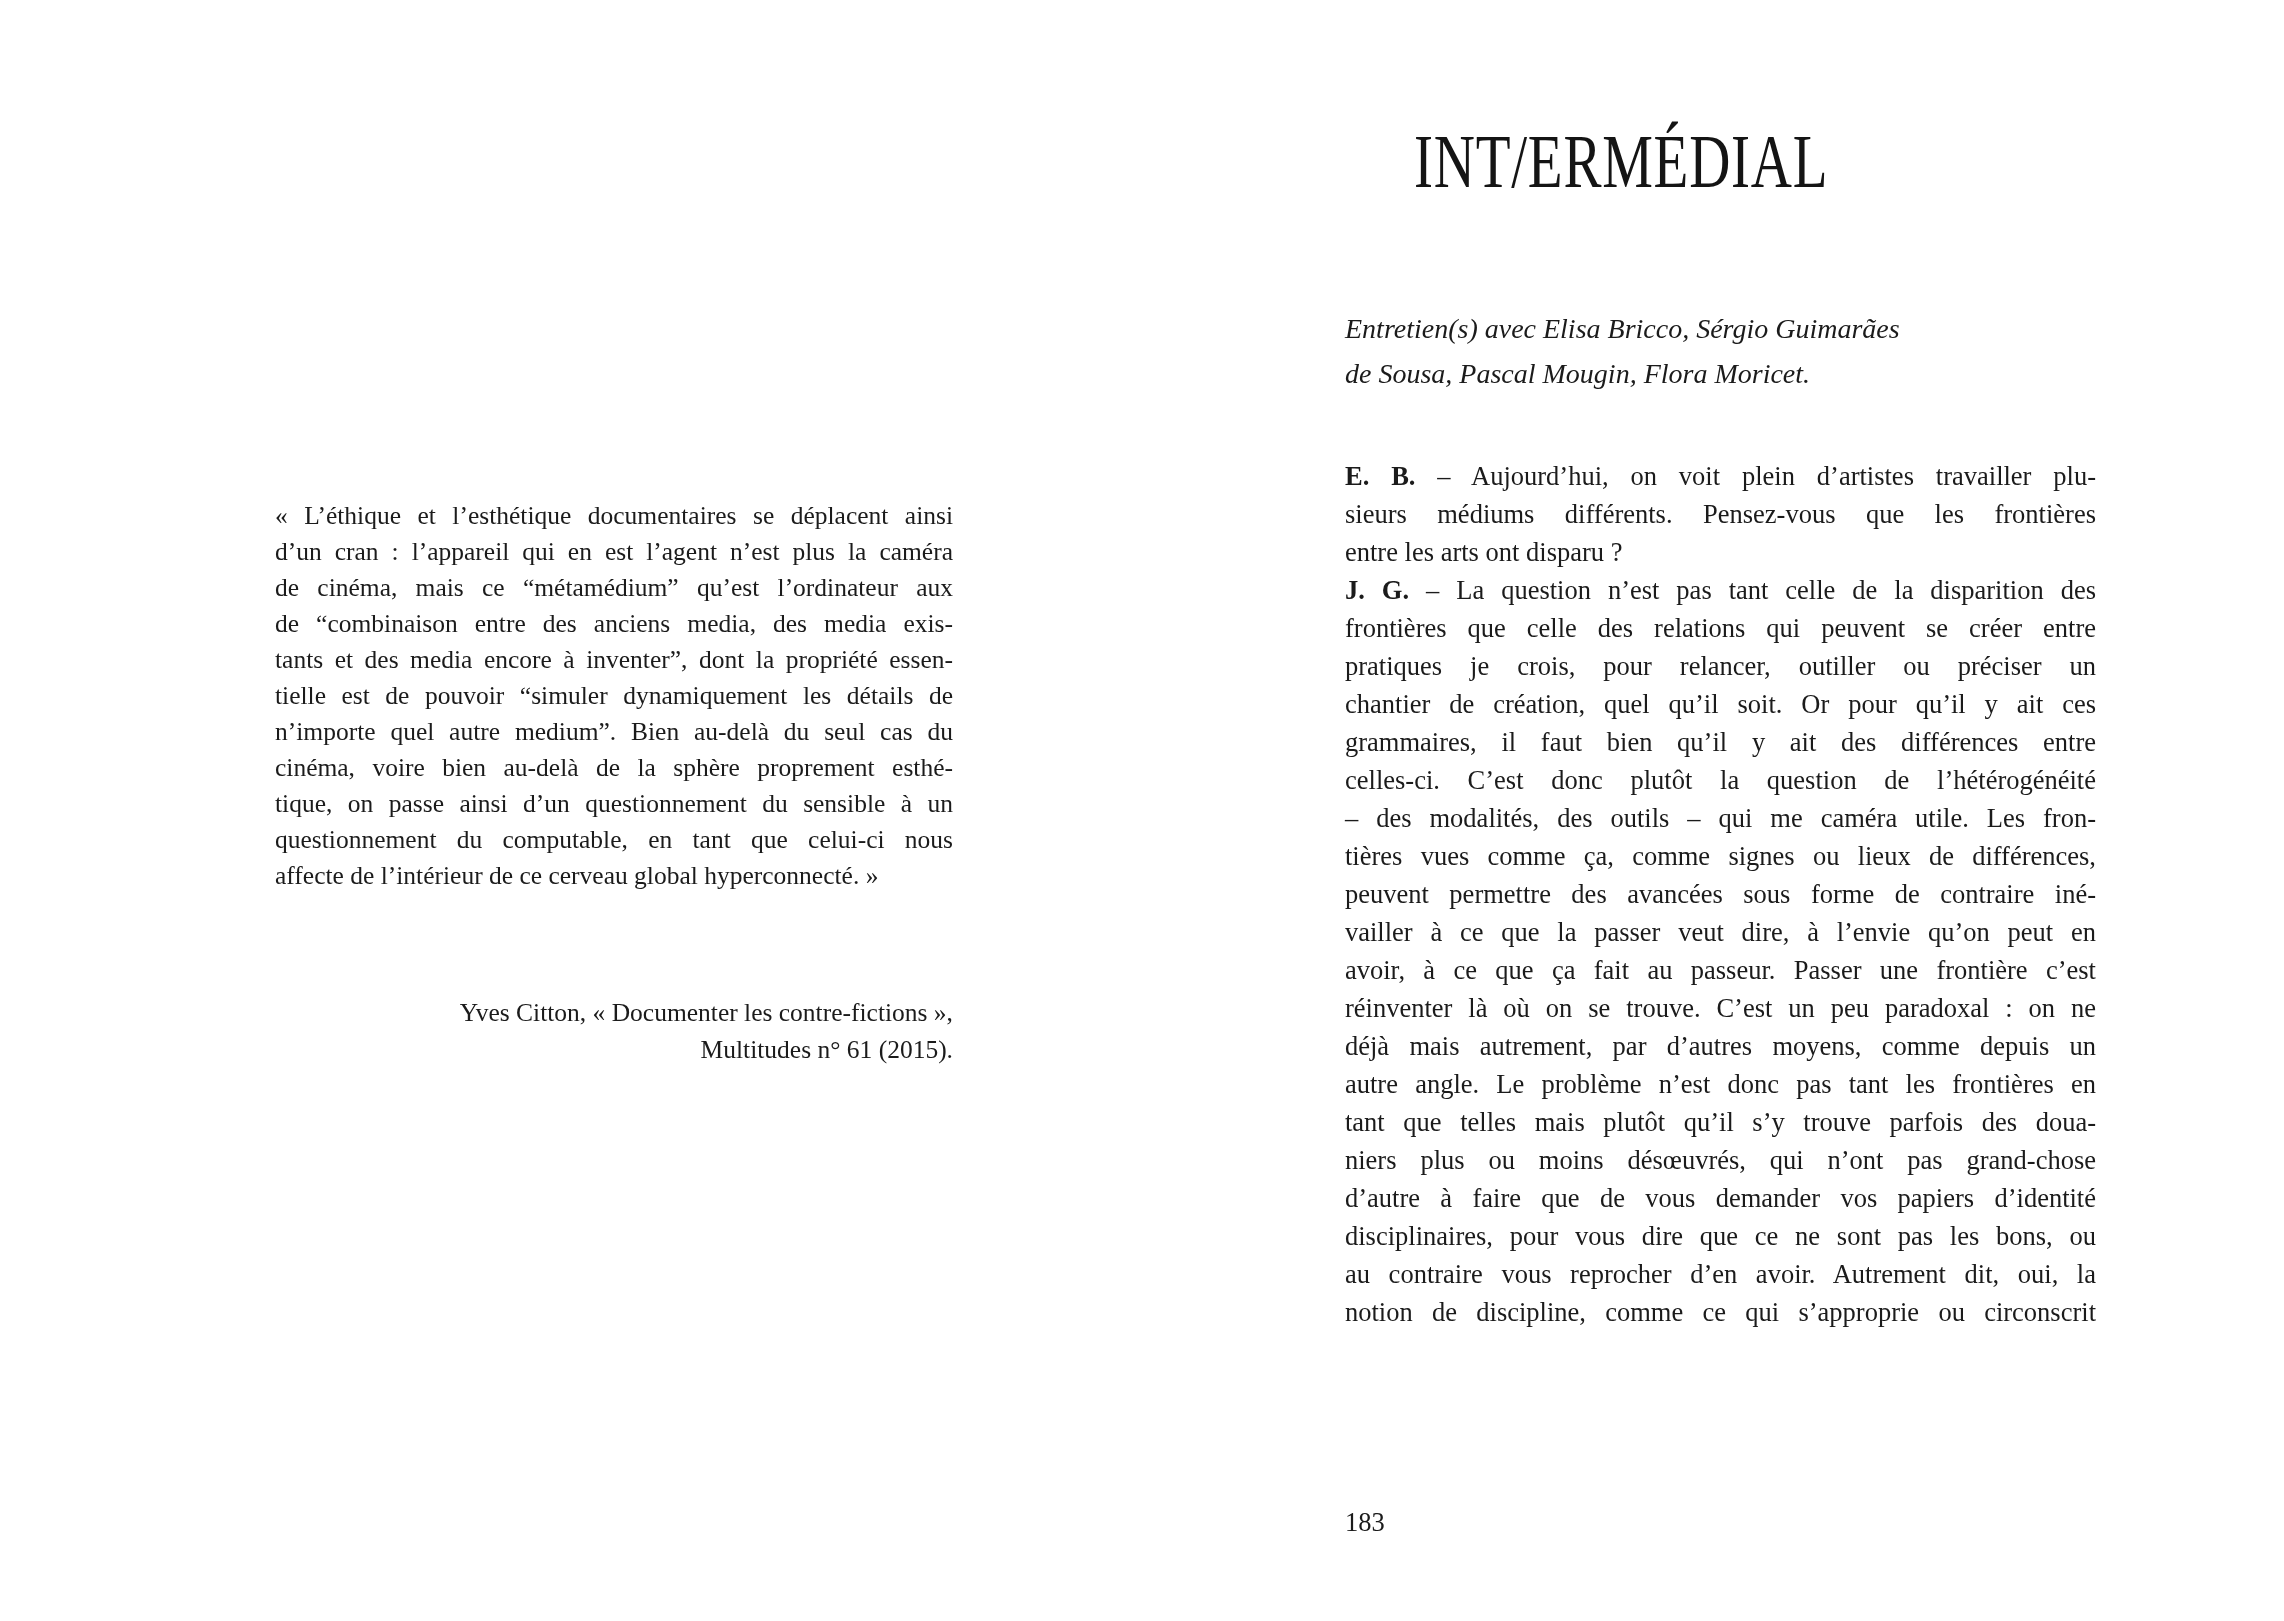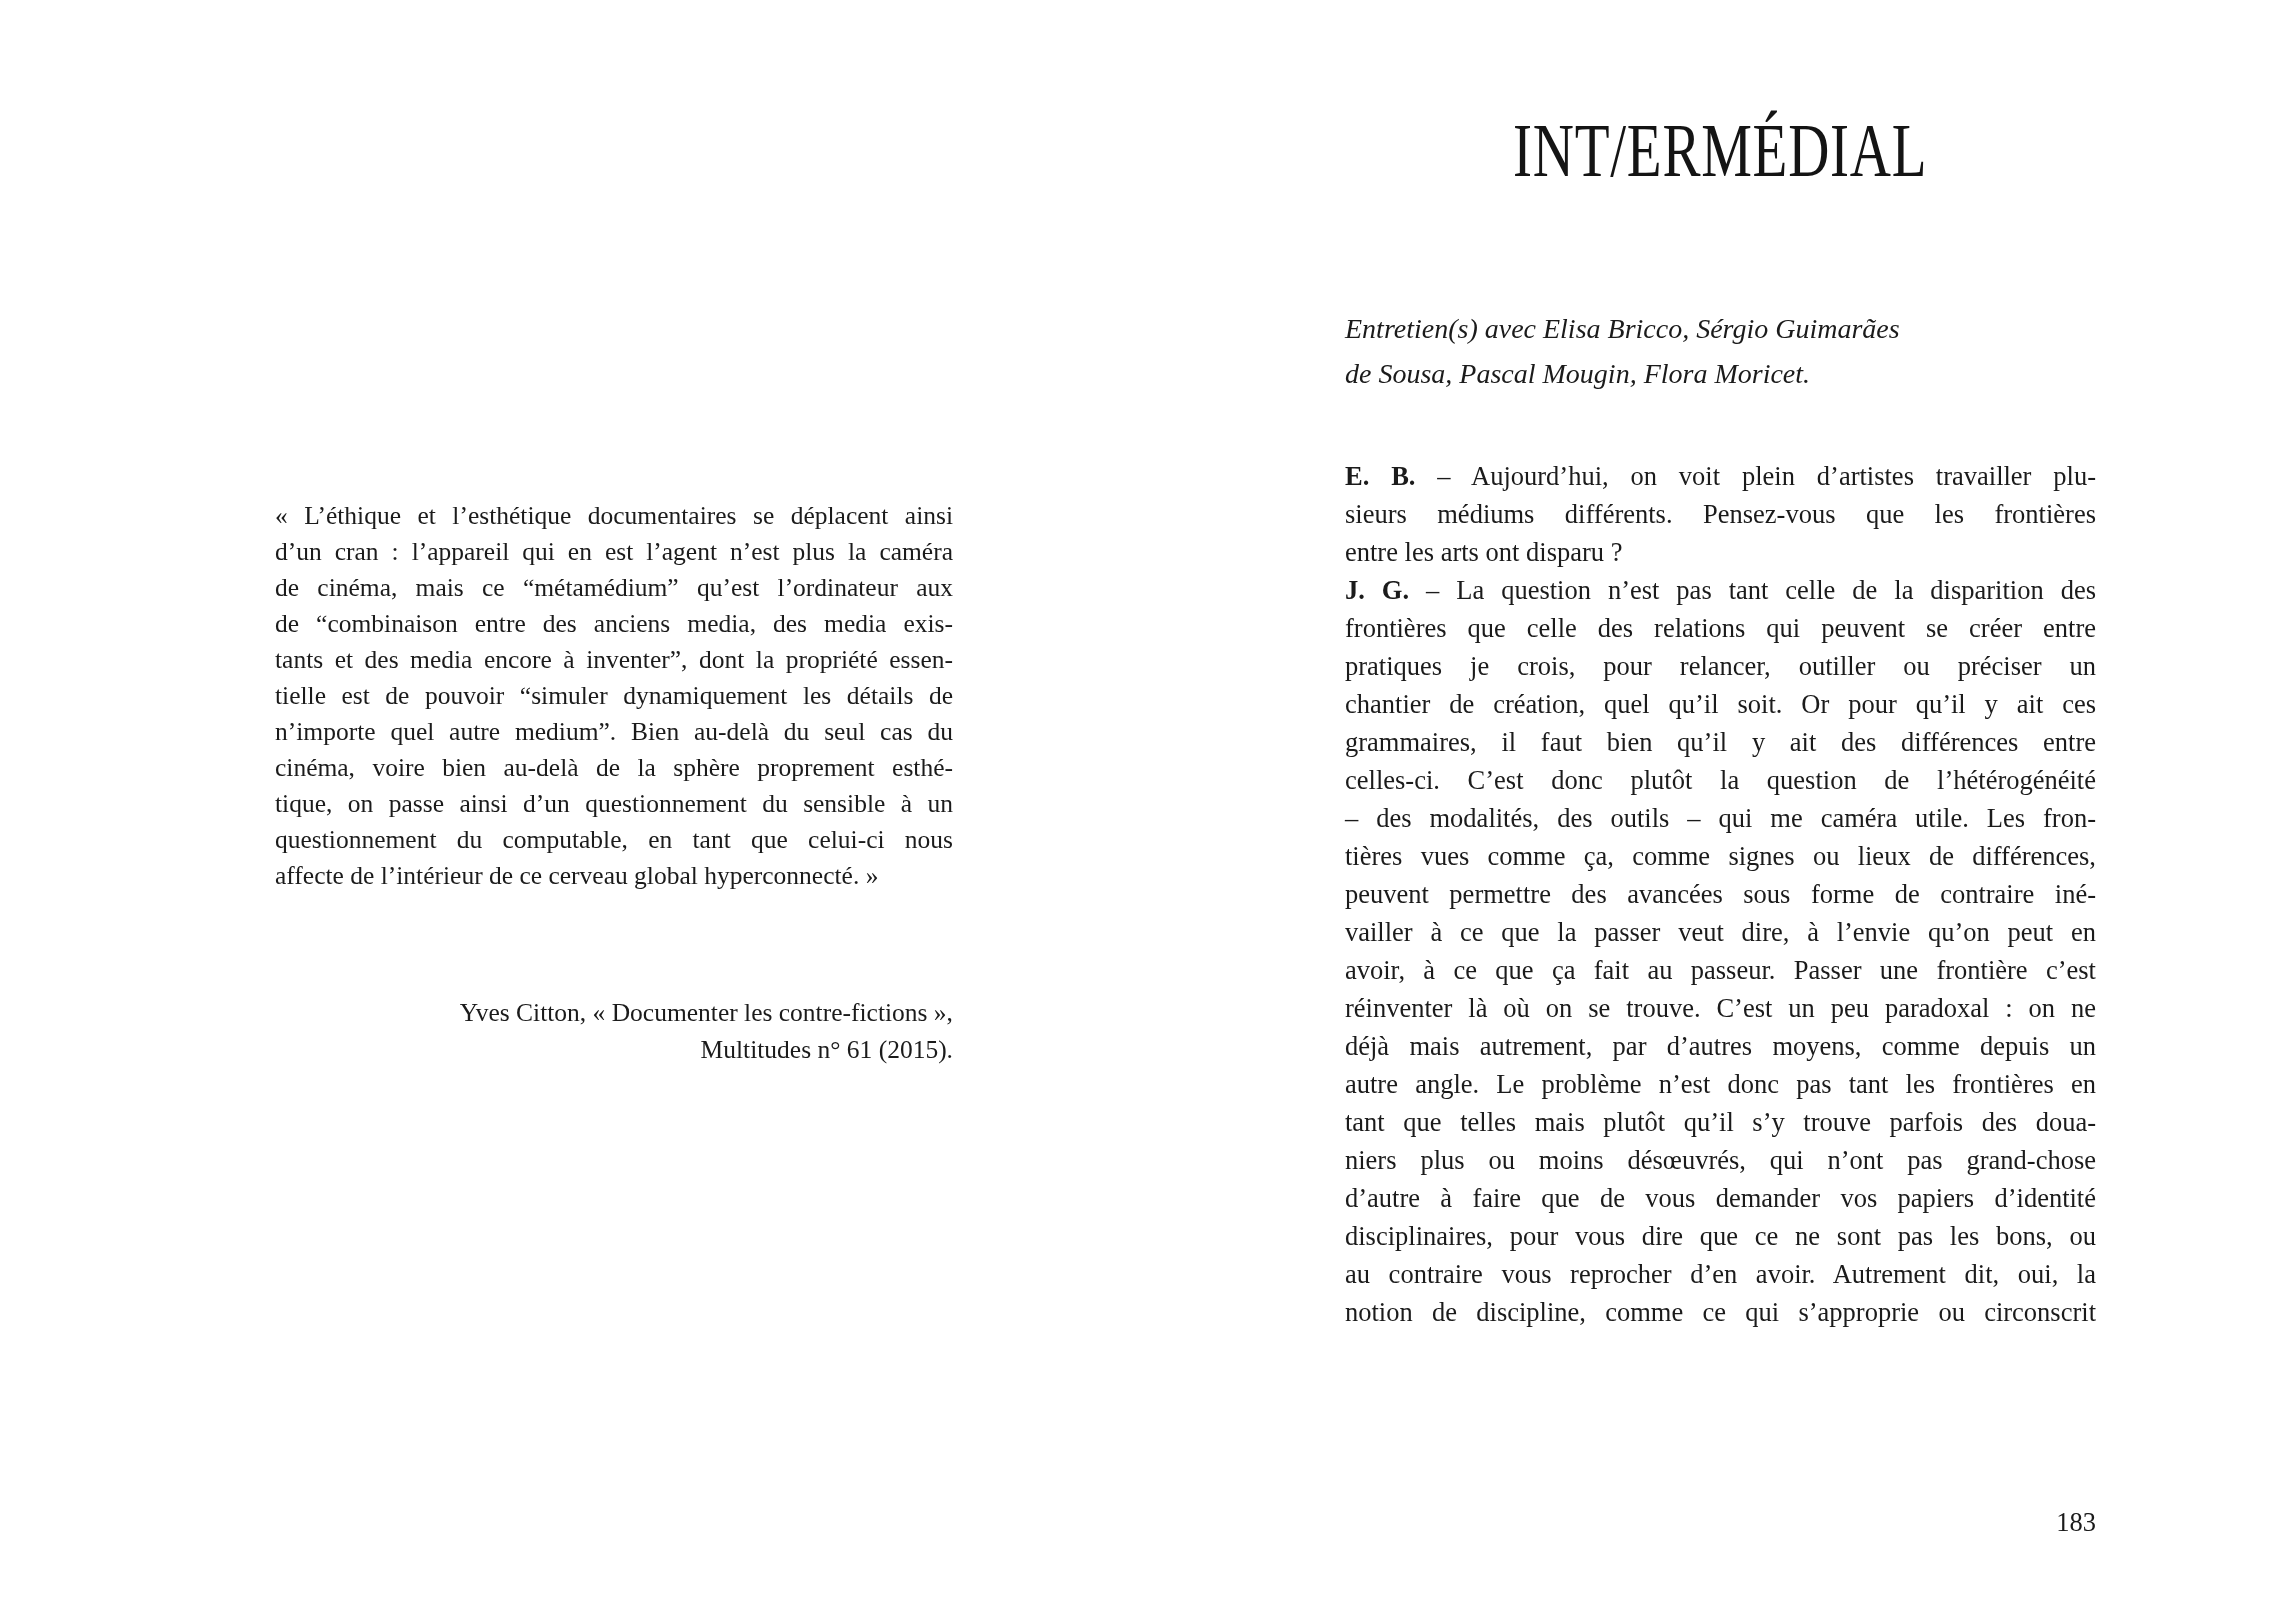--- a/index.html
+++ b/index.html
@@ -14,30 +14,30 @@
   .bold{font-weight:bold}
   .ital{}
 
   
   #quote-block{left:275px;top:498px;width:678px;font-size:25.5px}
   #quote-block .tline{line-height:36px}
   #attribution{left:275px;top:994px;width:678px;font-size:25.5px;text-align:right}
   #attribution .tline{line-height:37px}
 
   
-  #chapter-title{left:1345px;top:107px;width:751px;text-align:center;line-height:86px;white-space:nowrap}
+  #chapter-title{left:1345px;top:118px;width:751px;text-align:left;line-height:86px;white-space:nowrap}
   #chapter-title .stretch{
     display:inline-block;font-size:76px;letter-spacing:1px;
     transform:scaleX(0.75);transform-origin:center;color:#141414;
   }
   #subtitle{left:1345px;top:306px;width:751px;font-size:28px;font-style:italic}
   #subtitle .tline{line-height:45px}
   #interview-body{left:1345px;top:457px;width:751px;font-size:26.5px}
   #interview-body .tline{line-height:38px}
-  #page-number{left:1345px;top:1507px;width:751px;text-align:right;font-size:26.5px}
+  #page-number{left:1345px;top:1507px;width:751px;text-align:left;font-size:26.5px}
 </style>
 </head>
 <body>
 
 <div>
   <div id="quote-block" class="abs">
       <div class="tline just"><span>«&nbsp;L’éthique et l’esthétique documentaires se déplacent ainsi</span></div>
       <div class="tline just"><span>d’un cran&nbsp;: l’appareil qui en est l’agent n’est plus la caméra</span></div>
       <div class="tline just"><span>de cinéma, mais ce “métamédium” qu’est l’ordinateur aux</span></div>
       <div class="tline just"><span>de “combinaison entre des anciens media, des media exis-</span></div>

